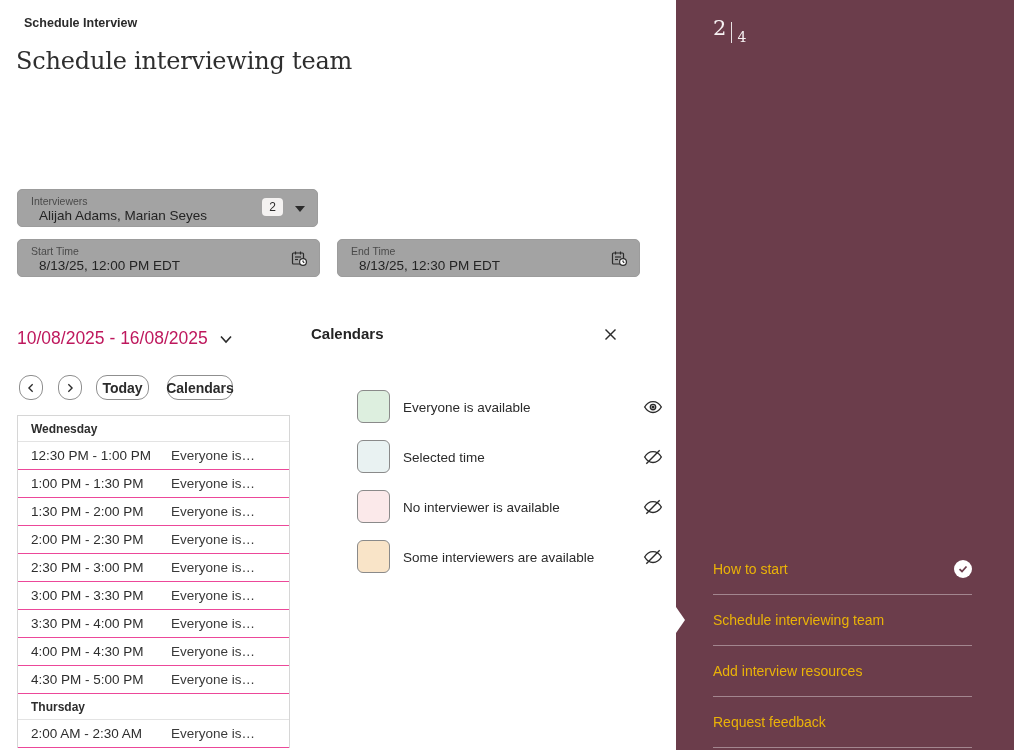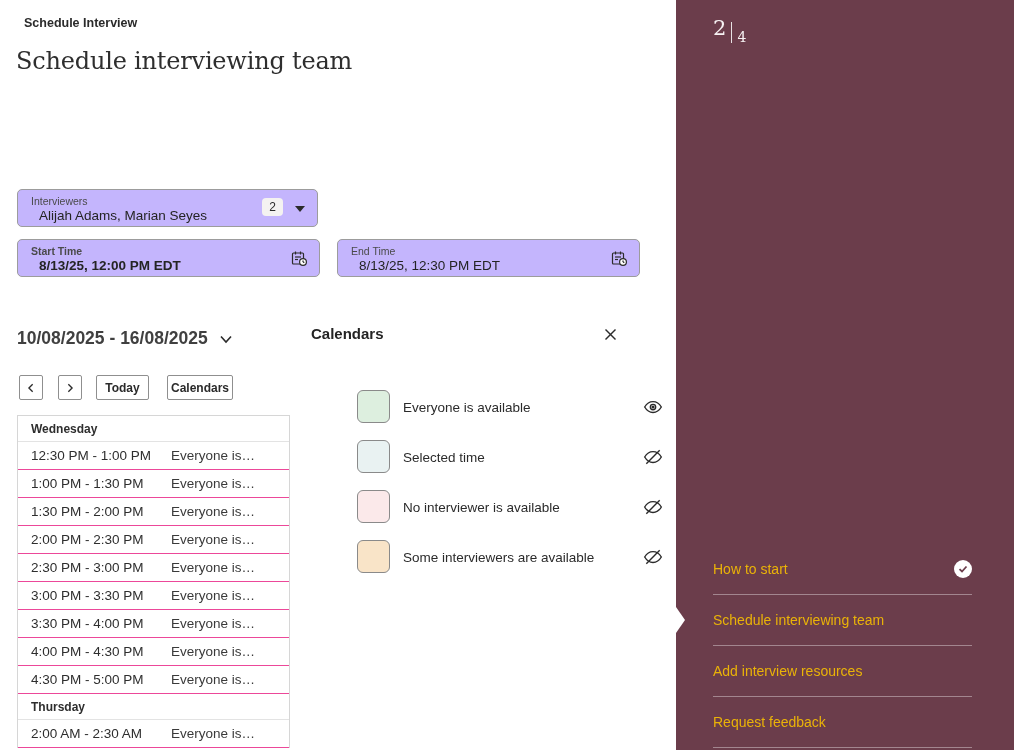--- a/index.html
+++ b/index.html
@@ -5,40 +5,40 @@
   html,body{margin:0;padding:0;background:#ffffff;}
   .app{position:relative;width:1014px;height:750px;overflow:hidden;background:#ffffff;
        font-family:"Liberation Sans",sans-serif;color:#252525;}
 
   
   .breadcrumb{position:absolute;left:24px;top:16px;font-size:12.5px;font-weight:600;color:#2b2b2b;}
   .page-title{position:absolute;left:16px;top:47px;margin:0;font-family:"DejaVu Serif",serif;
               font-weight:400;font-size:24px;letter-spacing:-0.2px;color:#2e2e2e;}
 
   
-  .field{position:absolute;background:#c4b5fd;border:1px solid #9c9c9c;border-radius:5px;height:38px;box-sizing:border-box;}
+  .field{position:absolute;background:#a3a3a3;border:1px solid #9c9c9c;border-radius:5px;height:38px;box-sizing:border-box;}
   .field .flabel{position:absolute;left:13px;top:5px;font-size:10.5px;color:#4a4a4a;}
   .field .fvalue{position:absolute;left:13px;top:18px;font-size:13.5px;color:#242424;white-space:nowrap;margin-left:8px;}
   .field-interviewers{left:17px;top:189px;width:301px;}
   .count-badge{position:absolute;right:34px;top:8px;background:#f4f2f1;border-radius:4px;
                font-size:12px;color:#2b2b2b;padding:3px 7px;line-height:1;}
   .caret-down{position:absolute;right:12px;top:16px;width:0;height:0;
               border-left:5px solid transparent;border-right:5px solid transparent;border-top:6px solid #2b2b2b;}
-  .field-start{left:17px;top:239px;width:303px;font-weight:bold;}
+  .field-start{left:17px;top:239px;width:303px;}
   .field-end{left:337px;top:239px;width:303px;}
   .dt-icon{position:absolute;right:11px;top:10px;}
 
   
   .range-row{position:absolute;left:17px;top:328px;display:flex;align-items:center;cursor:pointer;}
-  .range-label{font-size:17.5px;font-weight:700;color:#404040;}
+  .range-label{font-size:17.5px;font-weight:400;color:#be185d;}
   .range-chevron{margin-left:10px;display:inline-flex;}
 
   .navbtns{position:absolute;left:19px;top:375px;display:flex;align-items:center;}
-  .btn{box-sizing:border-box;height:25px;background:#fff;border:1px solid #8f8f8f;border-radius:2px;
-       display:inline-flex;align-items:center;justify-content:center;font-size:12px;font-weight:600;color:#2b2b2b;cursor:pointer;}
+  .btn{box-sizing:border-box;height:25px;background:#fff;border:1px solid #8f8f8f;border-radius:11px;
+       display:inline-flex;align-items:center;justify-content:center;font-size:14px;font-weight:600;color:#2b2b2b;cursor:pointer;}
   .btn-prev{width:24px;margin-right:15px;}
   .btn-next{width:24px;margin-right:14px;}
   .btn-today{width:53px;margin-right:18px;}
   .btn-cal{width:66px;}
 
   
   .slot-table{position:absolute;left:17px;top:415px;width:273px;box-sizing:border-box;
               border-left:1px solid #d6d6d6;border-right:1px solid #d6d6d6;border-top:1px solid #d6d6d6;}
   .day-header{height:25px;border-bottom:1px solid #e3e3e3;display:flex;align-items:center;
               padding-left:13px;font-size:12px;font-weight:700;color:#2e2e2e;}

